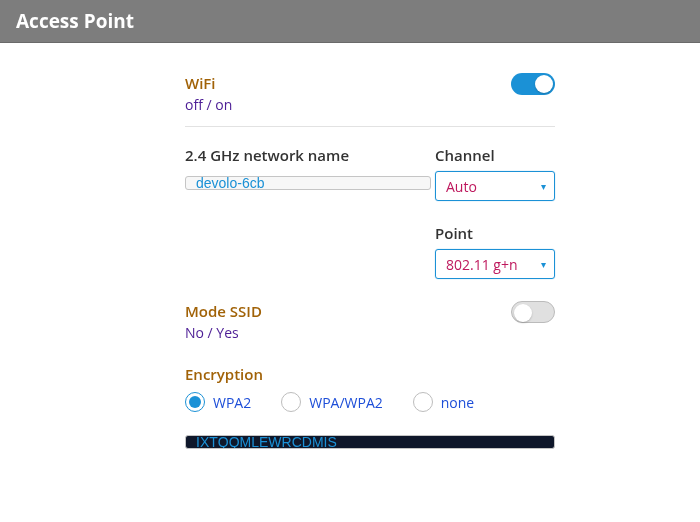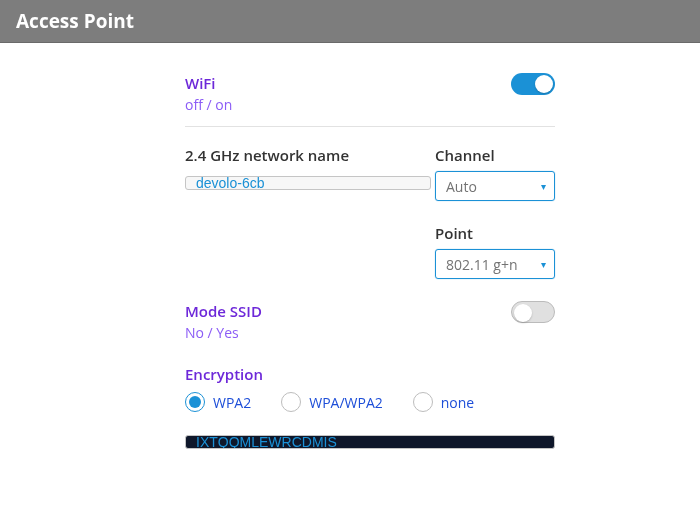--- a/index.html
+++ b/index.html
@@ -16,25 +16,25 @@
     padding: 30px 0 0 0;
     width: 700px;
   }
   .inner {
     margin-left: 185px;
     width: 370px;
   }
   .section-label {
     font-size: 15px;
     font-weight: 600;
-    color: #6d28d9;
+    color: #a16207;
   }
   .sub-label {
     font-size: 14px;
-    color: #8b5cf6;
+    color: #4c1d95;
     margin-top: 2px;
   }
   .row {
     display: flex;
     align-items: center;
     justify-content: space-between;
   }
   .row-wifi {
     align-items: flex-start;
     margin-bottom: 12px;
@@ -85,21 +85,21 @@
     position: relative;
     width: 120px;
     height: 30px;
     border: 1px solid #1b91d6;
     border-radius: 3px;
     background: #fff;
     display: flex;
     align-items: center;
     padding: 0 22px 0 10px;
     font-size: 14px;
-    color: #737373;
+    color: #be185d;
     cursor: pointer;
     box-shadow: 0 0 0 0.5px rgba(27,145,214,0.15);
   }
   .select-wrap::after {
     content: "▾";
     position: absolute;
     right: 8px;
     top: 50%;
     transform: translateY(-50%);
     font-size: 10px;

